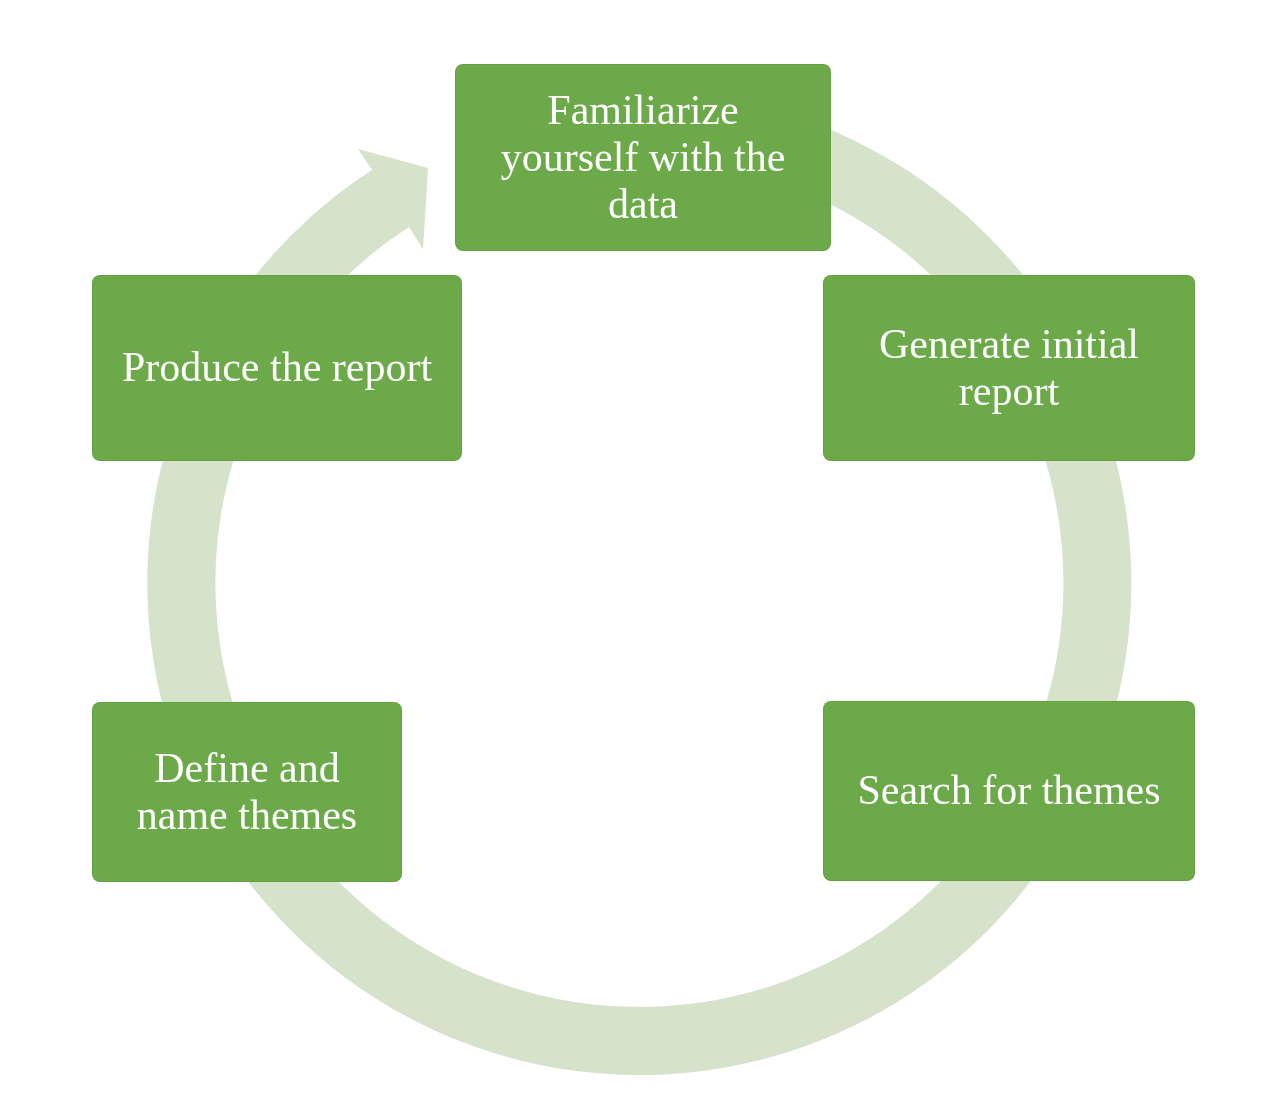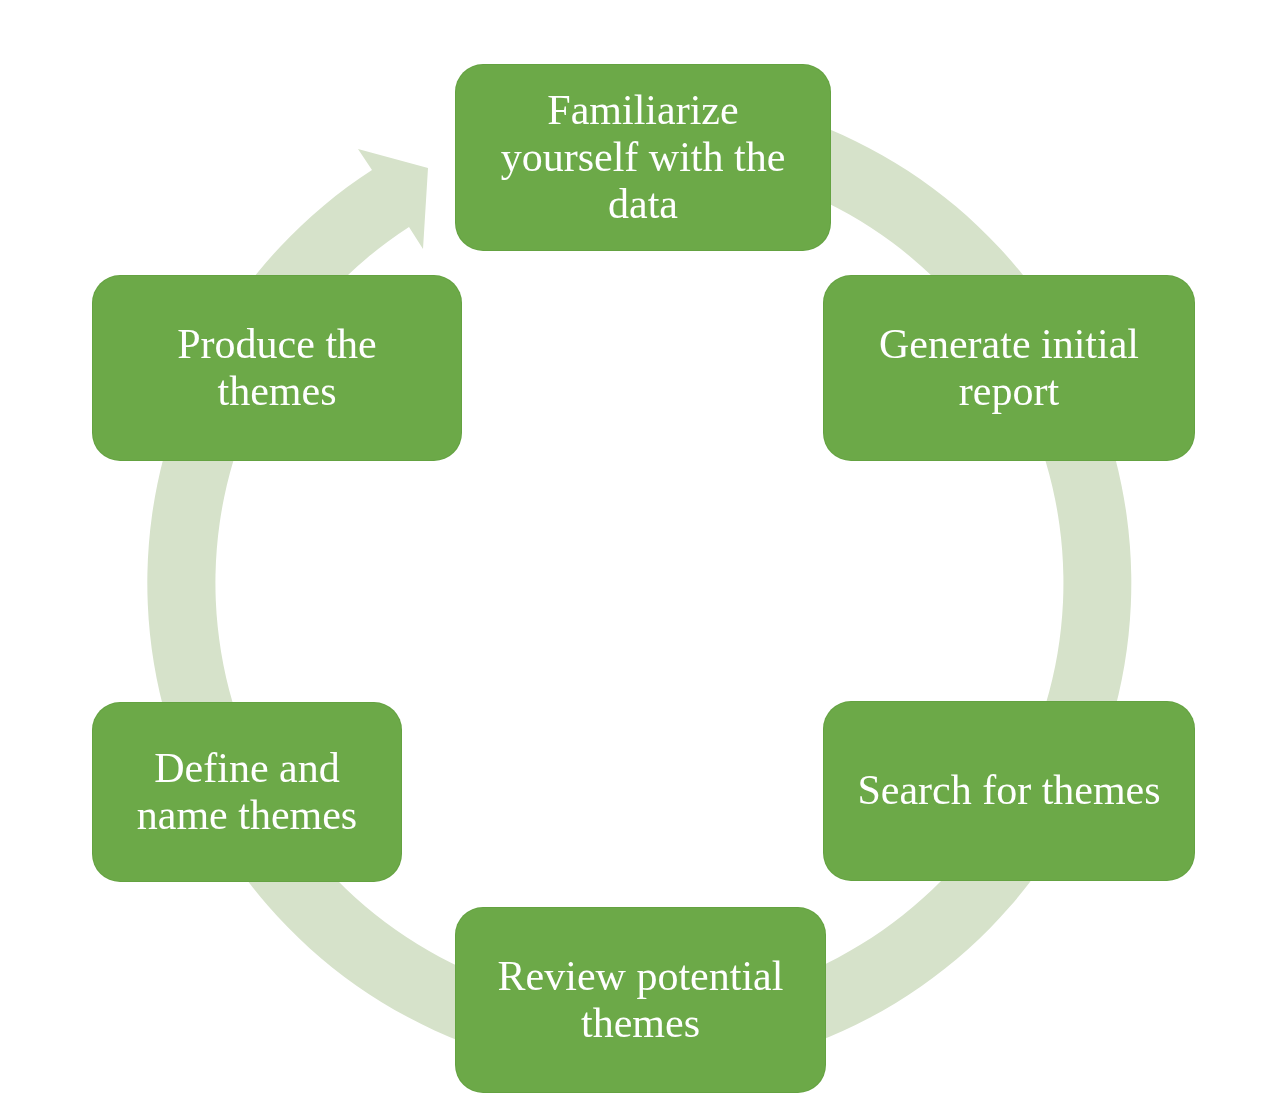--- a/index.html
+++ b/index.html
@@ -24,21 +24,21 @@
   }
   .ring-path {
     fill: #D6E2CA;
     stroke: none;
   }
   .step {
     position: absolute;
     box-sizing: border-box;
     background: #6CA948;
     border: 1px solid rgba(94, 156, 60, 0.55);
-    border-radius: 28px;
+    border-radius: 8px;
     display: flex;
     align-items: center;
     justify-content: center;
     text-align: center;
     padding: 8px 22px;
   }
   .step-label {
     color: #ffffff;
     font-size: 42px;
     line-height: 1.12;
@@ -74,25 +74,22 @@
   </div>
 
   <div class="step s2">
     <span class="step-label">Generate initial report</span>
   </div>
 
   <div class="step s3">
     <span class="step-label">Search for themes</span>
   </div>
 
-  <div class="step s4">
-    <span class="step-label">Review potential themes</span>
-  </div>
 
   <div class="step s5">
     <span class="step-label">Define and name themes</span>
   </div>
 
   <div class="step s6">
-    <span class="step-label">Produce the themes</span>
+    <span class="step-label">Produce the report</span>
   </div>
 
 </div>
 
 </body></html>

